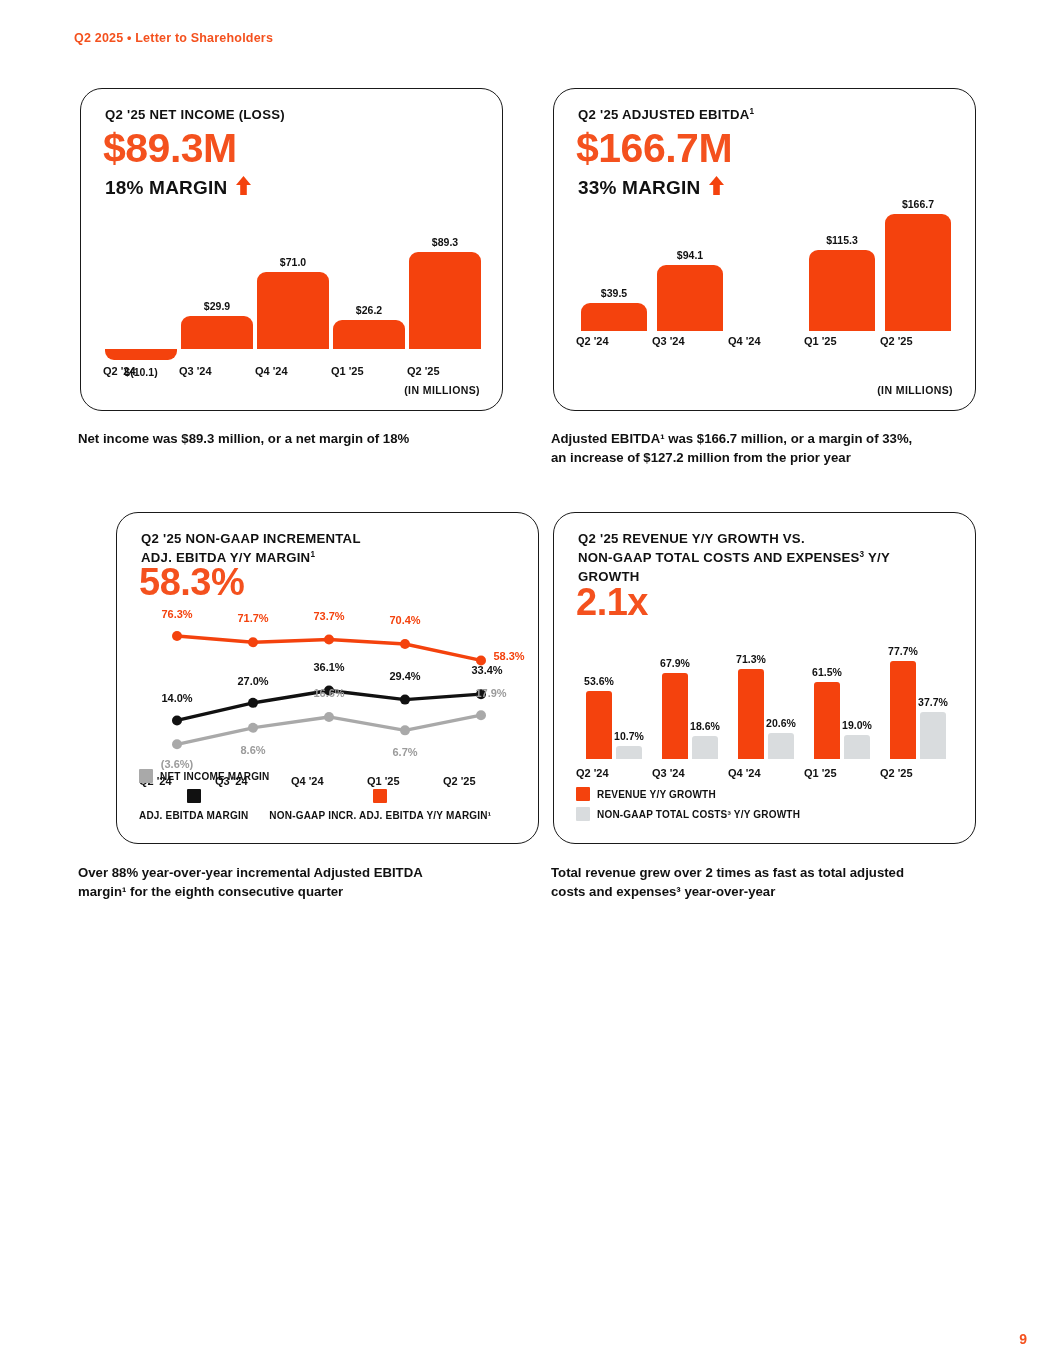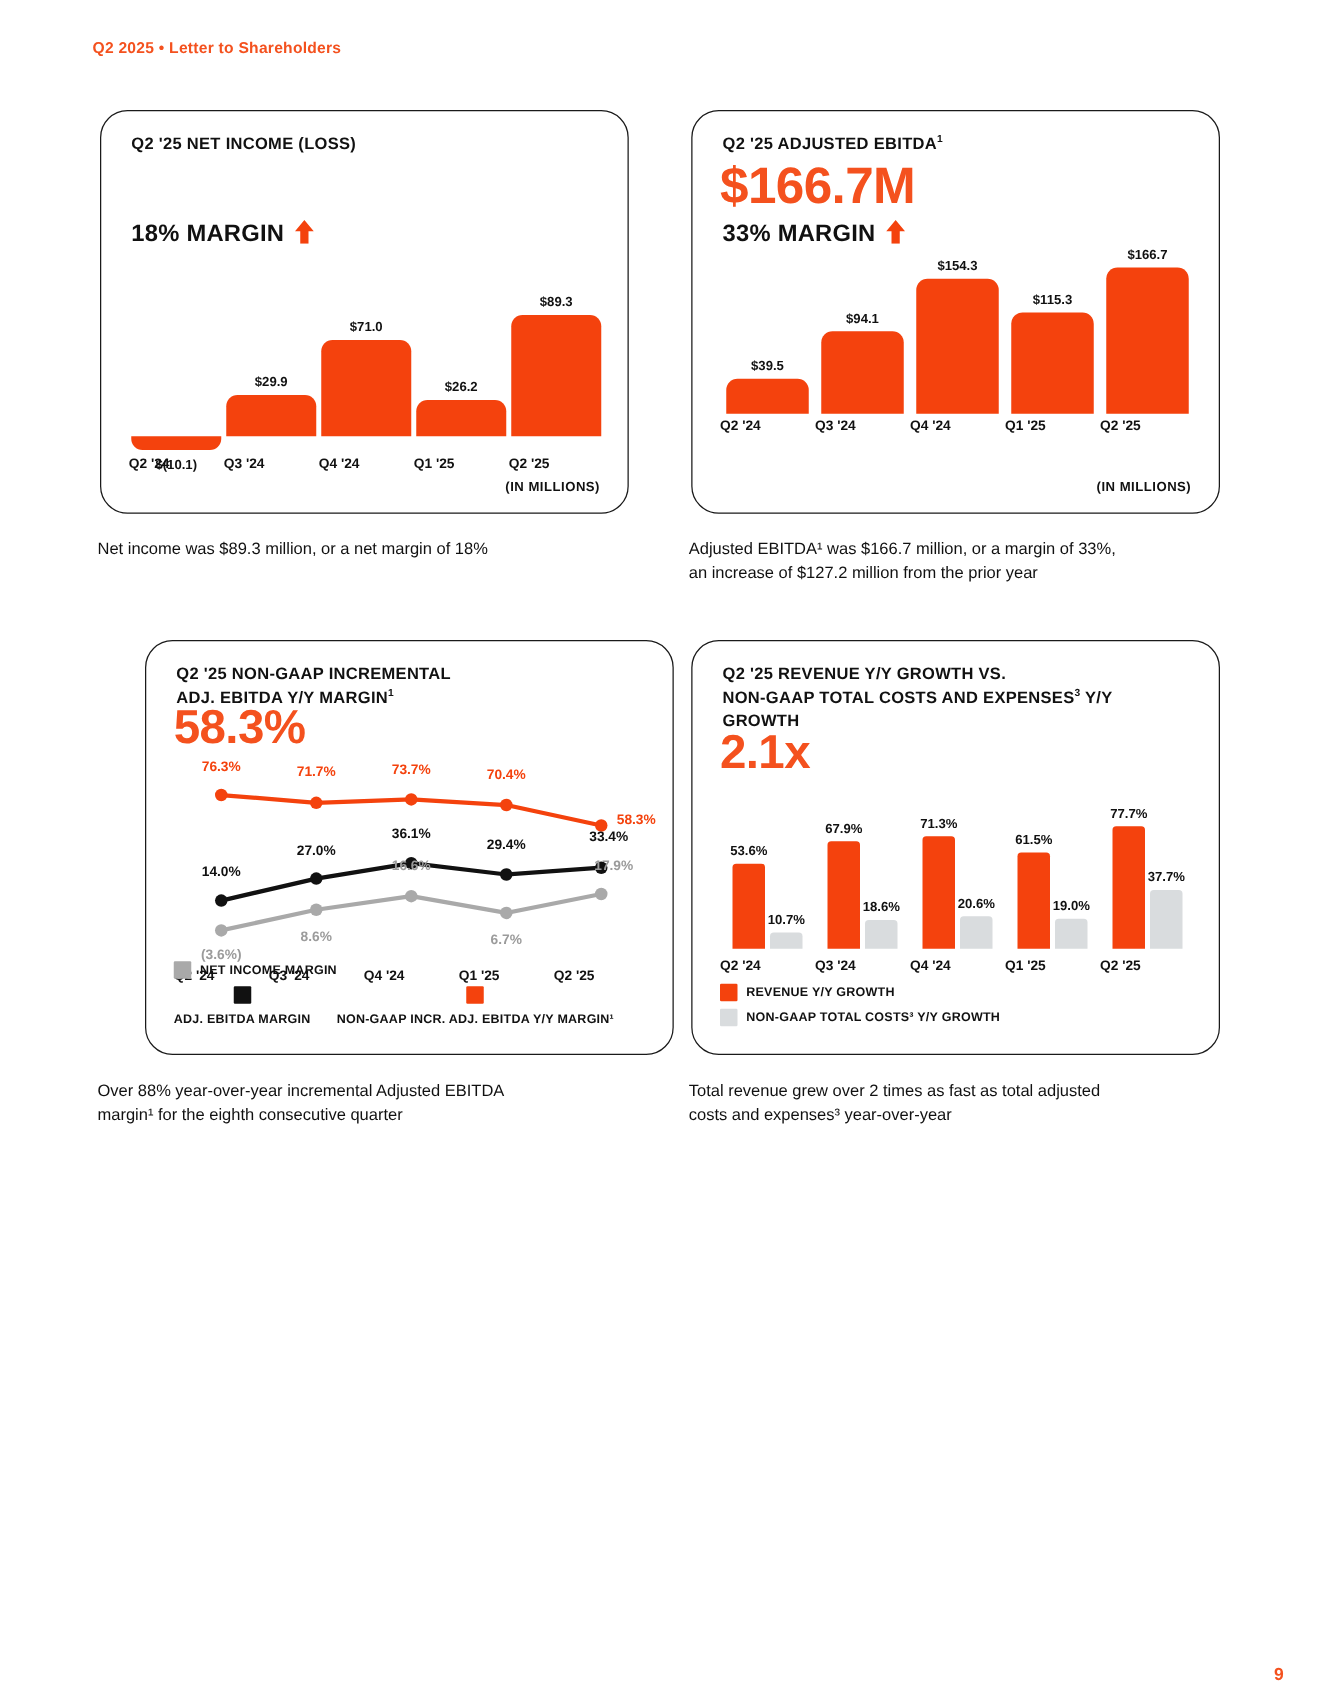--- a/index.html
+++ b/index.html
@@ -80,21 +80,21 @@
   .legend{position:absolute;font-size:10px;font-weight:bold;letter-spacing:.2px;color:#111;}
   .legend-row{display:flex;align-items:center;gap:7px;margin-bottom:6px;}
   .legend-item{display:flex;align-items:center;gap:7px;margin-right:14px;flex-direction:column;}
   .sw{width:14px;height:14px;display:inline-block;border-radius:1px;flex:0 0 auto;}
   .sw.orange{background:#F4420D;}
   .sw.black{background:#111111;}
   .sw.gray{background:#A9A9A9;}
   .sw.lgray{background:#D9DCDE;}
 
   .caption{
-    position:absolute;font-size:13.2px;font-weight:normal;line-height:1.42;color:#111;
+    position:absolute;font-size:13.2px;font-weight:bold;line-height:1.42;color:#111;
   }
   #cap-ni  {left:78px; top:430px; width:420px;}
   #cap-eb  {left:551px;top:430px; width:430px;}
   #cap-mg  {left:78px; top:864px; width:430px;}
   #cap-rv  {left:551px;top:864px; width:430px;}
 
   .pagenum{
     position:absolute;right:28px;bottom:18px;
     font-size:14px;font-weight:bold;color:#F4511E;
   }
@@ -102,20 +102,21 @@
 </style>
 </head>
 <body>
 
 <div class="page">
 
   <div class="kicker">Q2 2025 • Letter to Shareholders</div>
 
   <div class="card" id="card-ni">
     <div class="card-title">Q2 '25 NET INCOME (LOSS)</div>
+    <div class="big-stat" style="top:36px;">$89.3M</div>
     <div class="margin-line" style="top:88px;">
       <span>18% MARGIN</span>
       <span class="arrow-up">
         <svg width="17" height="19" viewBox="0 0 17 19">
             <path d="M8.5 0 L16 9 L11.8 9 L11.8 19 L5.2 19 L5.2 9 L1 9 Z" fill="#F4420D"></path>
           </svg>
       </span>
     </div>
     <div class="in-millions">(IN MILLIONS)</div>
 
@@ -167,24 +168,20 @@
         <div class="bar-col" style="left: 5px; width: 66px; bottom: 0px; height: 168px;">
           <div class="bar" style="height: 27.65px; bottom: 26px;"></div>
           <div class="bar-val" style="left: 0px; bottom: 57.65px;">$39.5</div>
         </div>
         <div class="cat-lab" style="left: 0px; width: 76px; top: 146px;">Q2 '24</div>
         <div class="bar-col" style="left: 81px; width: 66px; bottom: 0px; height: 168px;">
           <div class="bar" style="height: 65.87px; bottom: 26px;"></div>
           <div class="bar-val" style="left: 0px; bottom: 95.87px;">$94.1</div>
         </div>
         <div class="cat-lab" style="left: 76px; width: 76px; top: 146px;">Q3 '24</div>
-        <div class="bar-col" style="left: 157px; width: 66px; bottom: 0px; height: 168px;">
-          <div class="bar" style="height: 108.01px; bottom: 26px;"></div>
-          <div class="bar-val" style="left: 0px; bottom: 138.01px;">$154.3</div>
-        </div>
         <div class="cat-lab" style="left: 152px; width: 76px; top: 146px;">Q4 '24</div>
         <div class="bar-col" style="left: 233px; width: 66px; bottom: 0px; height: 168px;">
           <div class="bar" style="height: 80.71px; bottom: 26px;"></div>
           <div class="bar-val" style="left: 0px; bottom: 110.71px;">$115.3</div>
         </div>
         <div class="cat-lab" style="left: 228px; width: 76px; top: 146px;">Q1 '25</div>
         <div class="bar-col" style="left: 309px; width: 66px; bottom: 0px; height: 168px;">
           <div class="bar" style="height: 116.69px; bottom: 26px;"></div>
           <div class="bar-val" style="left: 0px; bottom: 146.69px;">$166.7</div>
         </div>

